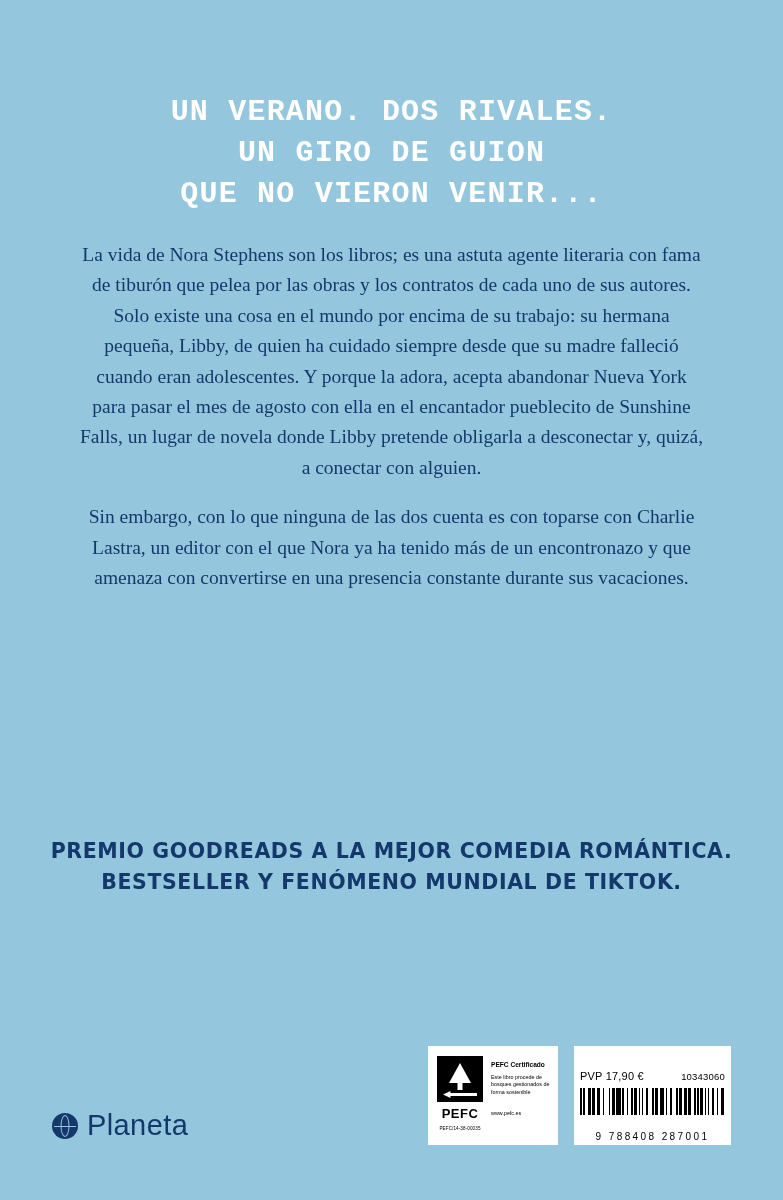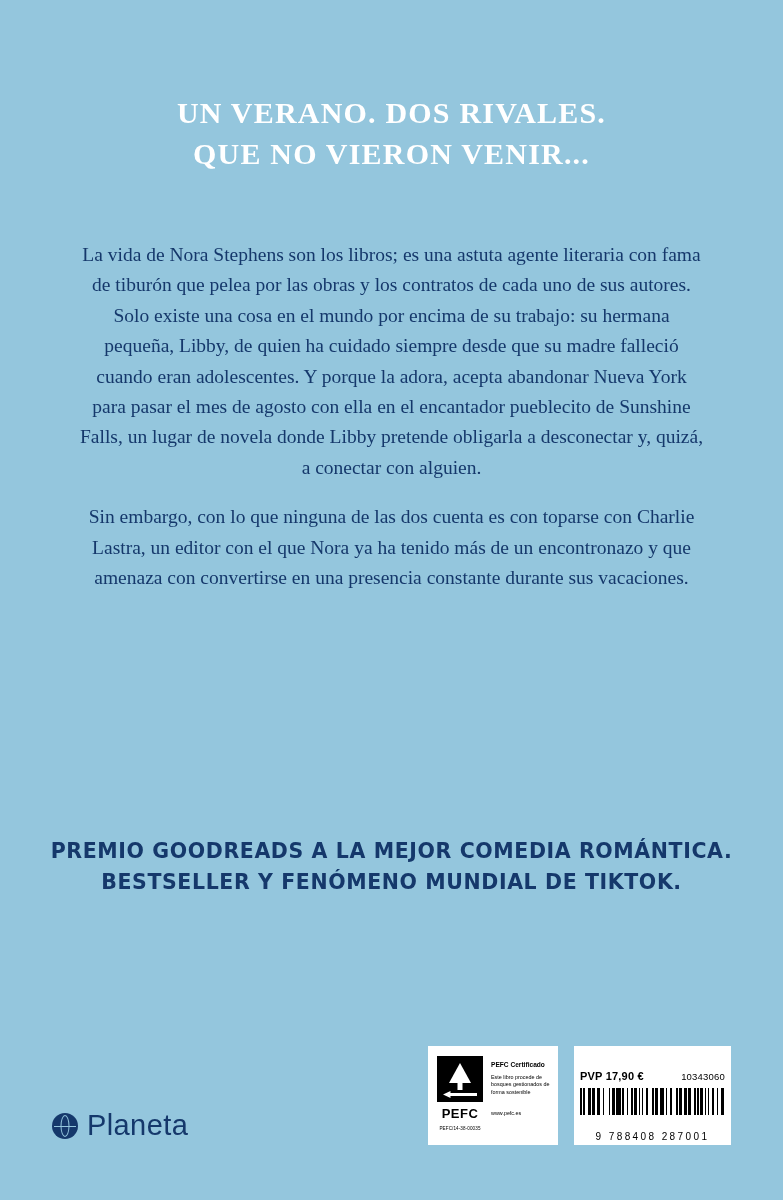--- a/index.html
+++ b/index.html
@@ -23,21 +23,21 @@
   }
 
   
   .headline {
     position: absolute;
     top: 92px;
     left: 0;
     width: 783px;
     text-align: center;
     color: #ffffff;
-    font-family: Liberation Serif, serif;
+    font-family: Liberation Mono, monospace;
     font-weight: 700;
     font-size: 30px;
     line-height: 41px;
     letter-spacing: 1.2px;
   }
   .headline .hl-line {
     display: block;
     white-space: pre;
   }
 
@@ -238,21 +238,21 @@
   }
   .barcode-top {
     display: flex;
     justify-content: space-between;
     align-items: baseline;
     font-family: "Liberation Sans", sans-serif;
     color: #000;
   }
   .bc-pvp {
     font-size: 11px;
-    font-weight: 700;
+    font-weight: 400;
     letter-spacing: 0.2px;
   }
   .bc-num {
     font-size: 9.5px;
     letter-spacing: 0.2px;
     margin-top: 20px;
   }
   .barcode-bars {
     flex: 1;
     margin-top: 6px;
@@ -275,20 +275,21 @@
     margin-top: 16px;
   }
 </style>
 </head>
 <body>
 
 <div class="page">
 
   <div class="headline">
     <span class="hl-line">UN VERANO. DOS RIVALES.</span>
+    <span class="hl-line">UN GIRO DE GUION</span>
     <span class="hl-line">QUE NO VIERON VENIR...</span>
   </div>
 
   <div class="body-copy">
     <p class="para-1">La vida de Nora Stephens son los libros; es una astuta agente literaria con fama de tiburón que pelea por las obras y los contratos de cada uno de sus autores. Solo existe una cosa en el mundo por encima de su trabajo: su hermana pequeña, Libby, de quien ha cuidado siempre desde que su madre falleció cuando eran adolescentes. Y porque la adora, acepta abandonar Nueva York para pasar el mes de agosto con ella en el encantador pueblecito de Sunshine Falls, un lugar de novela donde Libby pretende obligarla a desconectar y, quizá, a conectar con alguien.</p>
     <p class="para-2">Sin embargo, con lo que ninguna de las dos cuenta es con toparse con Charlie Lastra, un editor con el que Nora ya ha tenido más de un encontronazo y que amenaza con convertirse en una presencia constante durante sus vacaciones.</p>
   </div>
 
   <div class="awards">
     <span class="aw-line">PREMIO GOODREADS A LA MEJOR COMEDIA ROMÁNTICA.</span>

